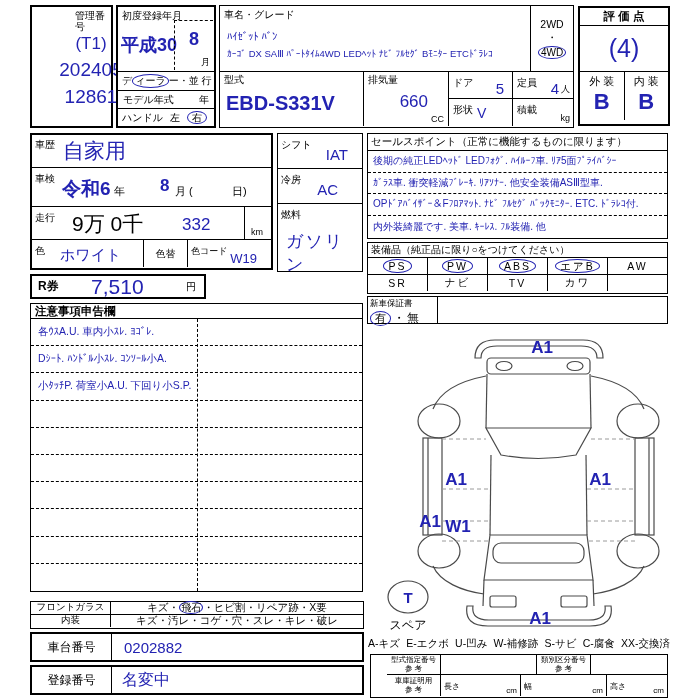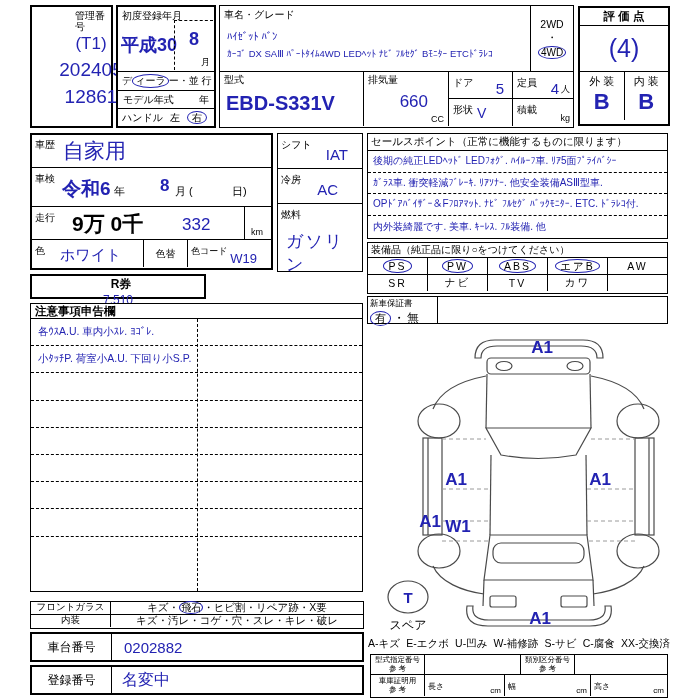--- a/index.html
+++ b/index.html
@@ -141,21 +141,21 @@
     <span class="lbl" style="padding:2px 0 0 3px;display:inline-block;">車検</span>
     <span class="abs blue" style="left:30px;top:8px;font-size:19px;font-weight:bold;">令和6</span>
     <span class="abs" style="left:82px;top:16px;font-size:11px;">年</span>
     <span class="abs blue" style="left:128px;top:8px;font-size:17px;font-weight:bold;">8</span>
     <span class="abs" style="left:143px;top:16px;font-size:11px;">月 (</span>
     <span class="abs" style="left:200px;top:16px;font-size:11px;">日)</span>
   </div>
   <div class="bb flex" style="height:33px;">
     <div style="flex:1;position:relative;">
       <span class="lbl" style="padding:2px 0 0 3px;display:inline-block;">走行</span>
-      <span class="abs" style="left:40px;top:3px;font-size:21px;font-weight:bold;">9万 0千</span>
+      <span class="abs" style="left:40px;top:3px;font-size:21px;font-weight:normal;">9万 0千</span>
       <span class="abs blue" style="left:150px;top:8px;font-size:17px;">332</span>
     </div>
     <div class="bl" style="width:27px;position:relative;">
       <span class="abs" style="left:6px;bottom:2px;font-size:9px;">km</span>
     </div>
   </div>
   <div class="flex" style="height:27px;">
     <div style="flex:1;position:relative;">
       <span class="lbl" style="padding:2px 0 0 3px;display:inline-block;">色</span>
       <span class="abs blue" style="left:28px;top:6px;font-size:15px;">ホワイト</span>
@@ -176,23 +176,23 @@
   <div class="bb" style="height:35px;position:relative;">
     <span class="lbl" style="padding:2px 0 0 3px;display:inline-block;">冷房</span>
     <span class="abs blue" style="right:24px;top:12px;font-size:15px;">AC</span>
   </div>
   <div style="height:65px;position:relative;">
     <span class="lbl" style="padding:2px 0 0 3px;display:inline-block;">燃料</span>
     <span class="abs blue" style="left:8px;top:26px;font-size:17px;letter-spacing:2px;">ガソリン</span>
   </div>
 </div>
 
-<div class="box b2 flex" style="left:30px;top:274px;width:176px;height:25px;align-items:center;flex-direction:column;">
+<div class="box b2 flex" style="left:30px;top:274px;width:176px;height:25px;align-items:center;">
   <span style="font-size:12px;font-weight:bold;padding-left:6px;">R券</span>
-  <span class="blue" style="flex:1;text-align:left;font-size:12px;">7,510</span>
+  <span class="blue" style="flex:1;text-align:center;font-size:21px;">7,510</span>
   <span style="font-size:10px;padding:0 8px 0 10px;">円</span>
 </div>
 
 <div class="box" style="left:367px;top:133px;width:301px;height:106px;">
   <div class="bb" style="height:17px;display:flex;align-items:center;padding-left:3px;font-size:10.5px;white-space:nowrap;">セールスポイント（正常に機能するものに限ります）</div>
   <div class="sales-line dashb">後期の純正LEDﾍｯﾄﾞ LEDﾌｫｸﾞ. ﾊｲﾙｰﾌ車. ﾘｱ5面ﾌﾟﾗｲﾊﾞｼｰ</div>
   <div class="sales-line dashb">ｶﾞﾗｽ車. 衝突軽減ﾌﾞﾚｰｷ. ﾘｱｿﾅｰ. 他安全装備ASⅢ型車.</div>
   <div class="sales-line dashb">OPﾄﾞｱﾊﾞｲｻﾞｰ＆Fﾌﾛｱﾏｯﾄ. ﾅﾋﾞ ﾌﾙｾｸﾞ ﾊﾞｯｸﾓﾆﾀｰ. ETC. ﾄﾞﾗﾚｺ付.</div>
   <div class="sales-line">内外装綺麗です. 美車. ｷｰﾚｽ. ﾌﾙ装備. 他</div>
 </div>
@@ -242,20 +242,21 @@
       <span class="oval" style="font-size:11px;">有</span>
       <span>・</span>
       <span>無</span>
     </div>
   </div>
 </div>
 
 <div class="box" style="left:30px;top:303px;width:333px;height:289px;">
   <div style="height:15px;border-bottom:1.5px solid #000;display:flex;align-items:center;padding-left:4px;font-size:11.5px;font-weight:bold;">注意事項申告欄</div>
   <div class="note-row dashb">各ｳｽA.U. 車内小ｽﾚ. ﾖｺﾞﾚ.</div>
+  <div class="note-row dashb">Dｼｰﾄ. ﾊﾝﾄﾞﾙ小ｽﾚ. ｺﾝｿｰﾙ小A.</div>
   <div class="note-row dashb">小ﾀｯﾁP. 荷室小A.U. 下回り小S.P.</div>
   <div class="note-row dashb"></div>
   <div class="note-row dashb"></div>
   <div class="note-row dashb"></div>
   <div class="note-row dashb"></div>
   <div class="note-row dashb"></div>
   <div class="note-row dashb"></div>
   <div class="note-row"></div>
   <div class="abs" style="left:166px;top:15px;bottom:0;border-left:1.6px dashed #000;"></div>
 </div>
@@ -340,21 +341,21 @@
 <div class="box b2 flex" style="left:30px;top:632px;width:334px;height:30px;">
   <div class="cen" style="width:80px;border-right:1.5px solid #000;font-size:12px;">車台番号</div>
   <div class="blue" style="flex:1;display:flex;align-items:center;padding-left:12px;font-size:15px;">0202882</div>
 </div>
 
 <div class="box b2 flex" style="left:30px;top:665px;width:334px;height:30px;">
   <div class="cen" style="width:80px;border-right:1.5px solid #000;font-size:12px;">登録番号</div>
   <div class="blue" style="flex:1;display:flex;align-items:center;padding-left:10px;font-size:16px;">名変中</div>
 </div>
 
-<div class="box" style="left:370px;top:654px;width:298px;height:44px;">
+<div class="box" style="left:370px;top:654px;width:298px;height:44px;padding-left:16px;">
   <div class="flex bb" style="height:20px;">
     <div class="br col cen ref-lbl" style="width:54px;">
       <div>型式指定番号</div>
       <div>参 考</div>
     </div>
     <div class="br" style="width:96px;"></div>
     <div class="br col cen ref-lbl" style="width:54px;">
       <div>類別区分番号</div>
       <div>参 考</div>
     </div>

